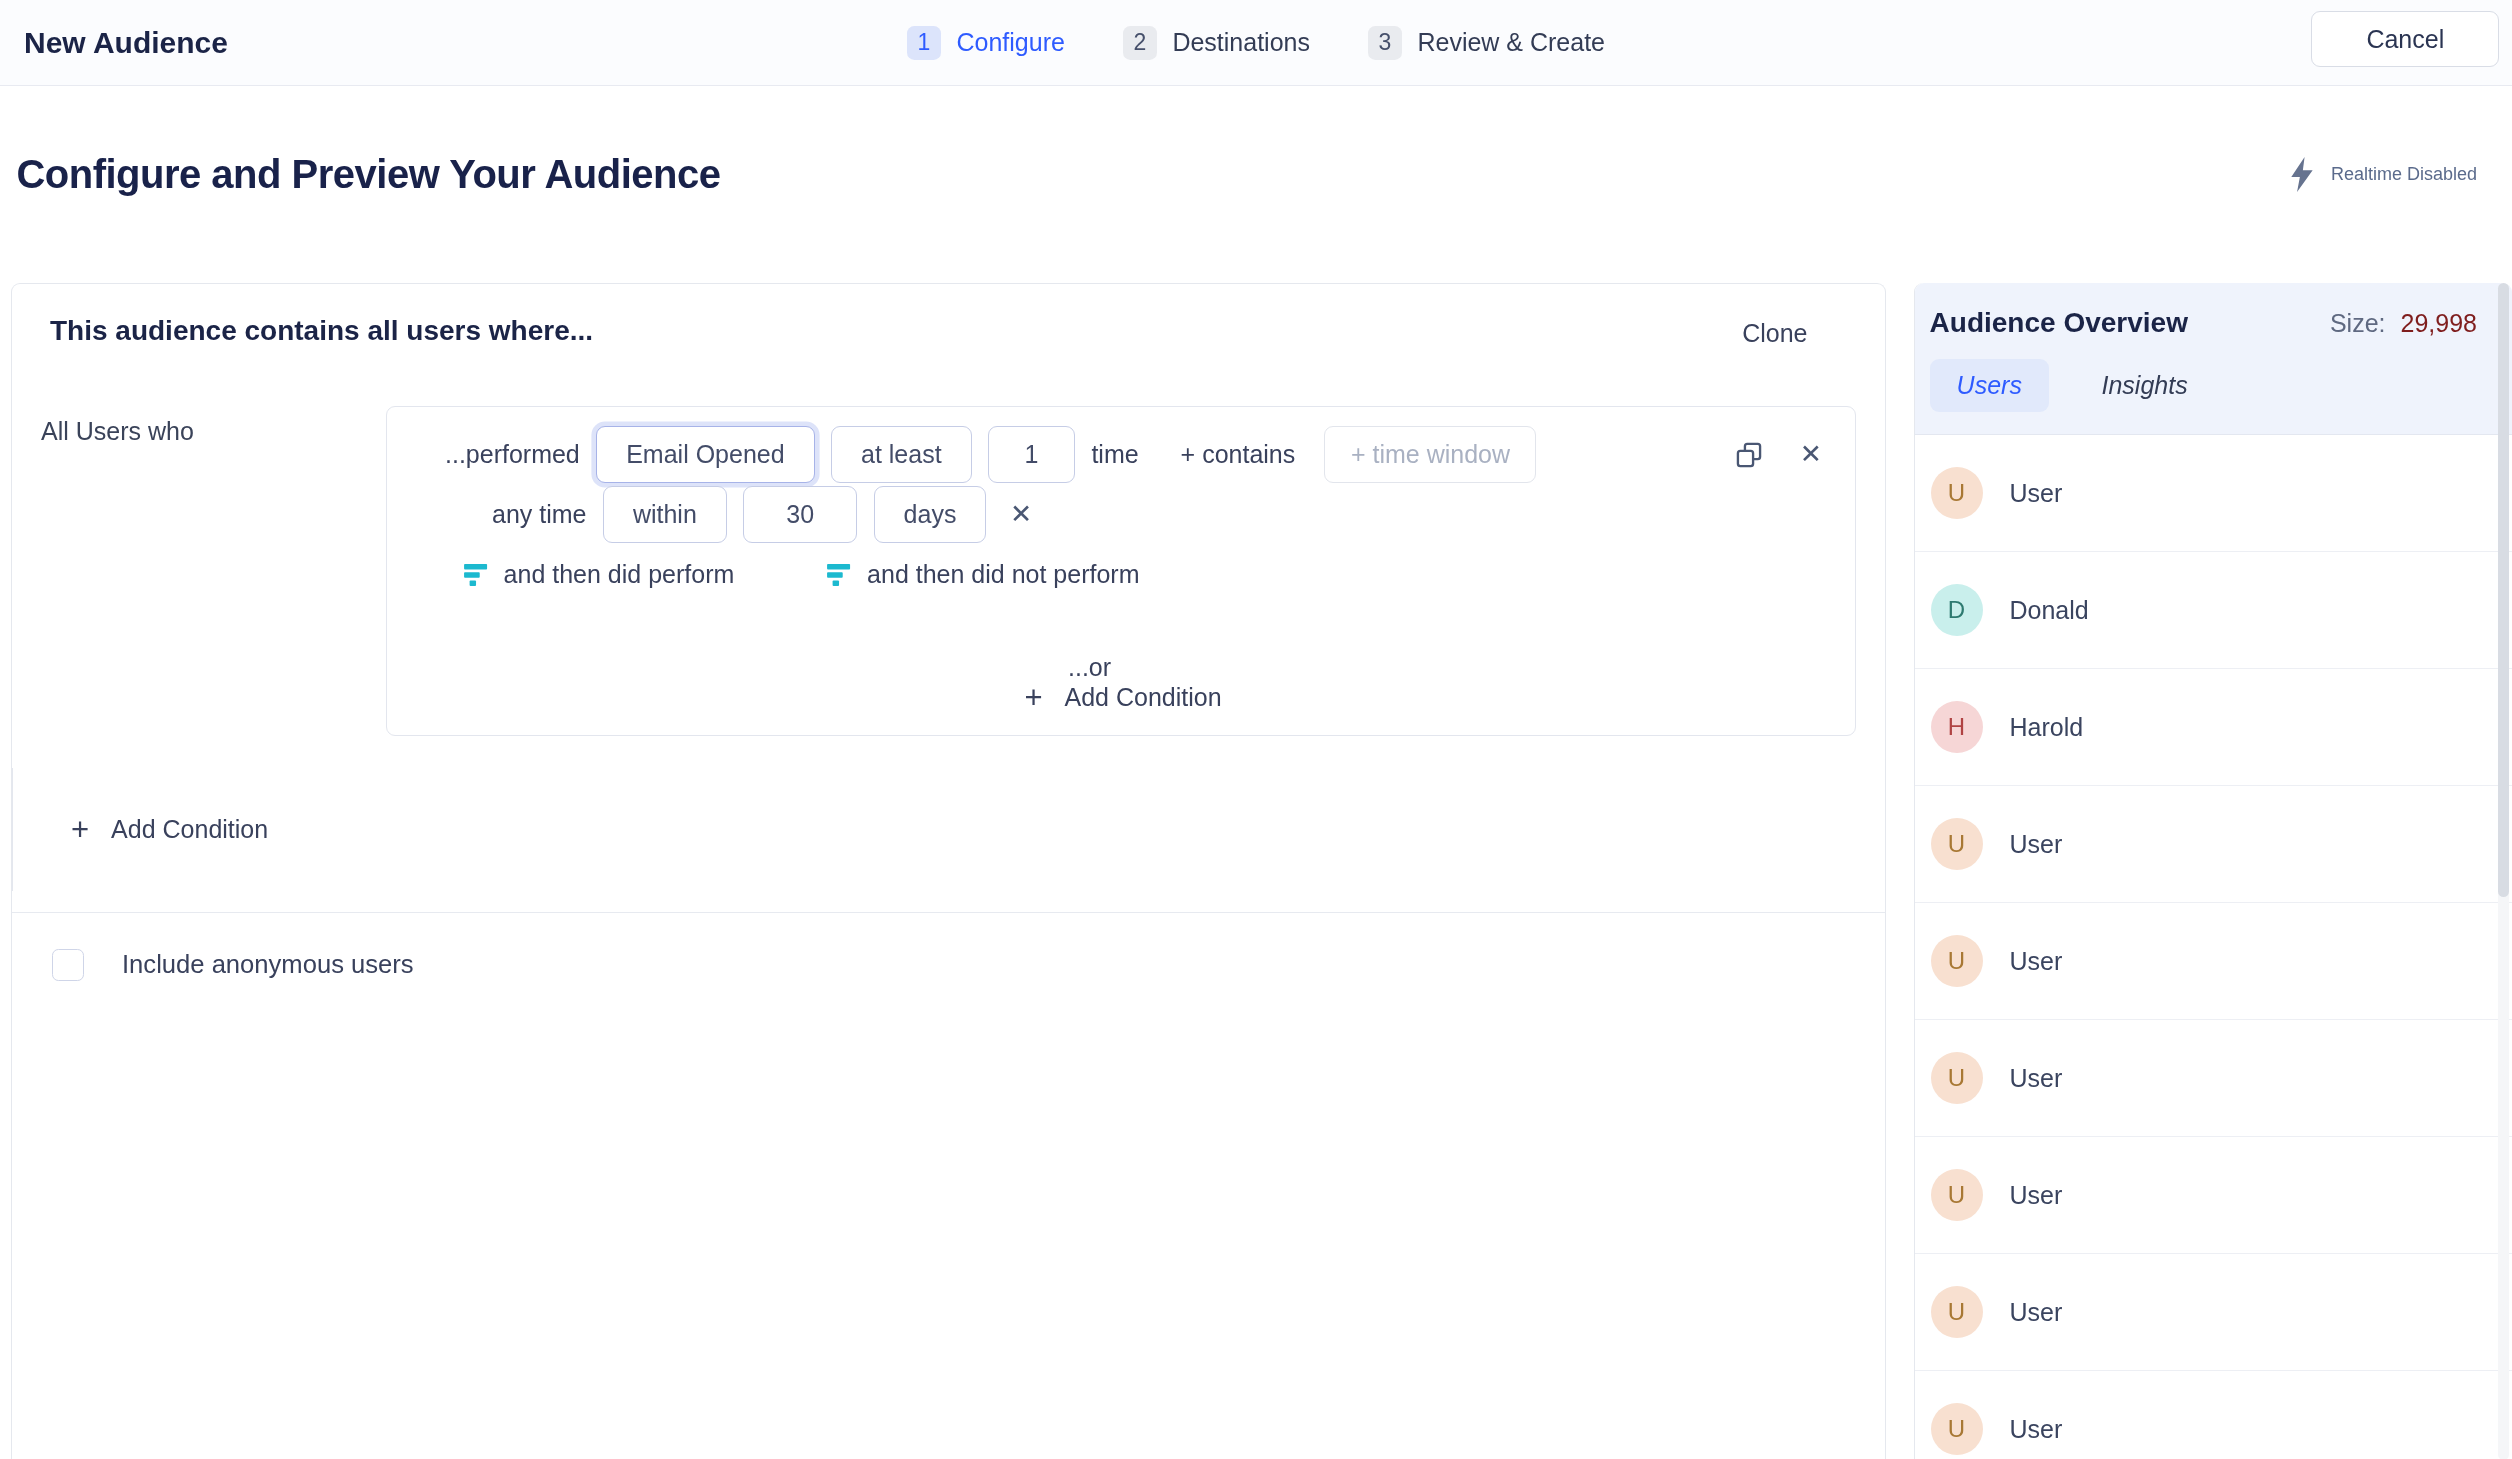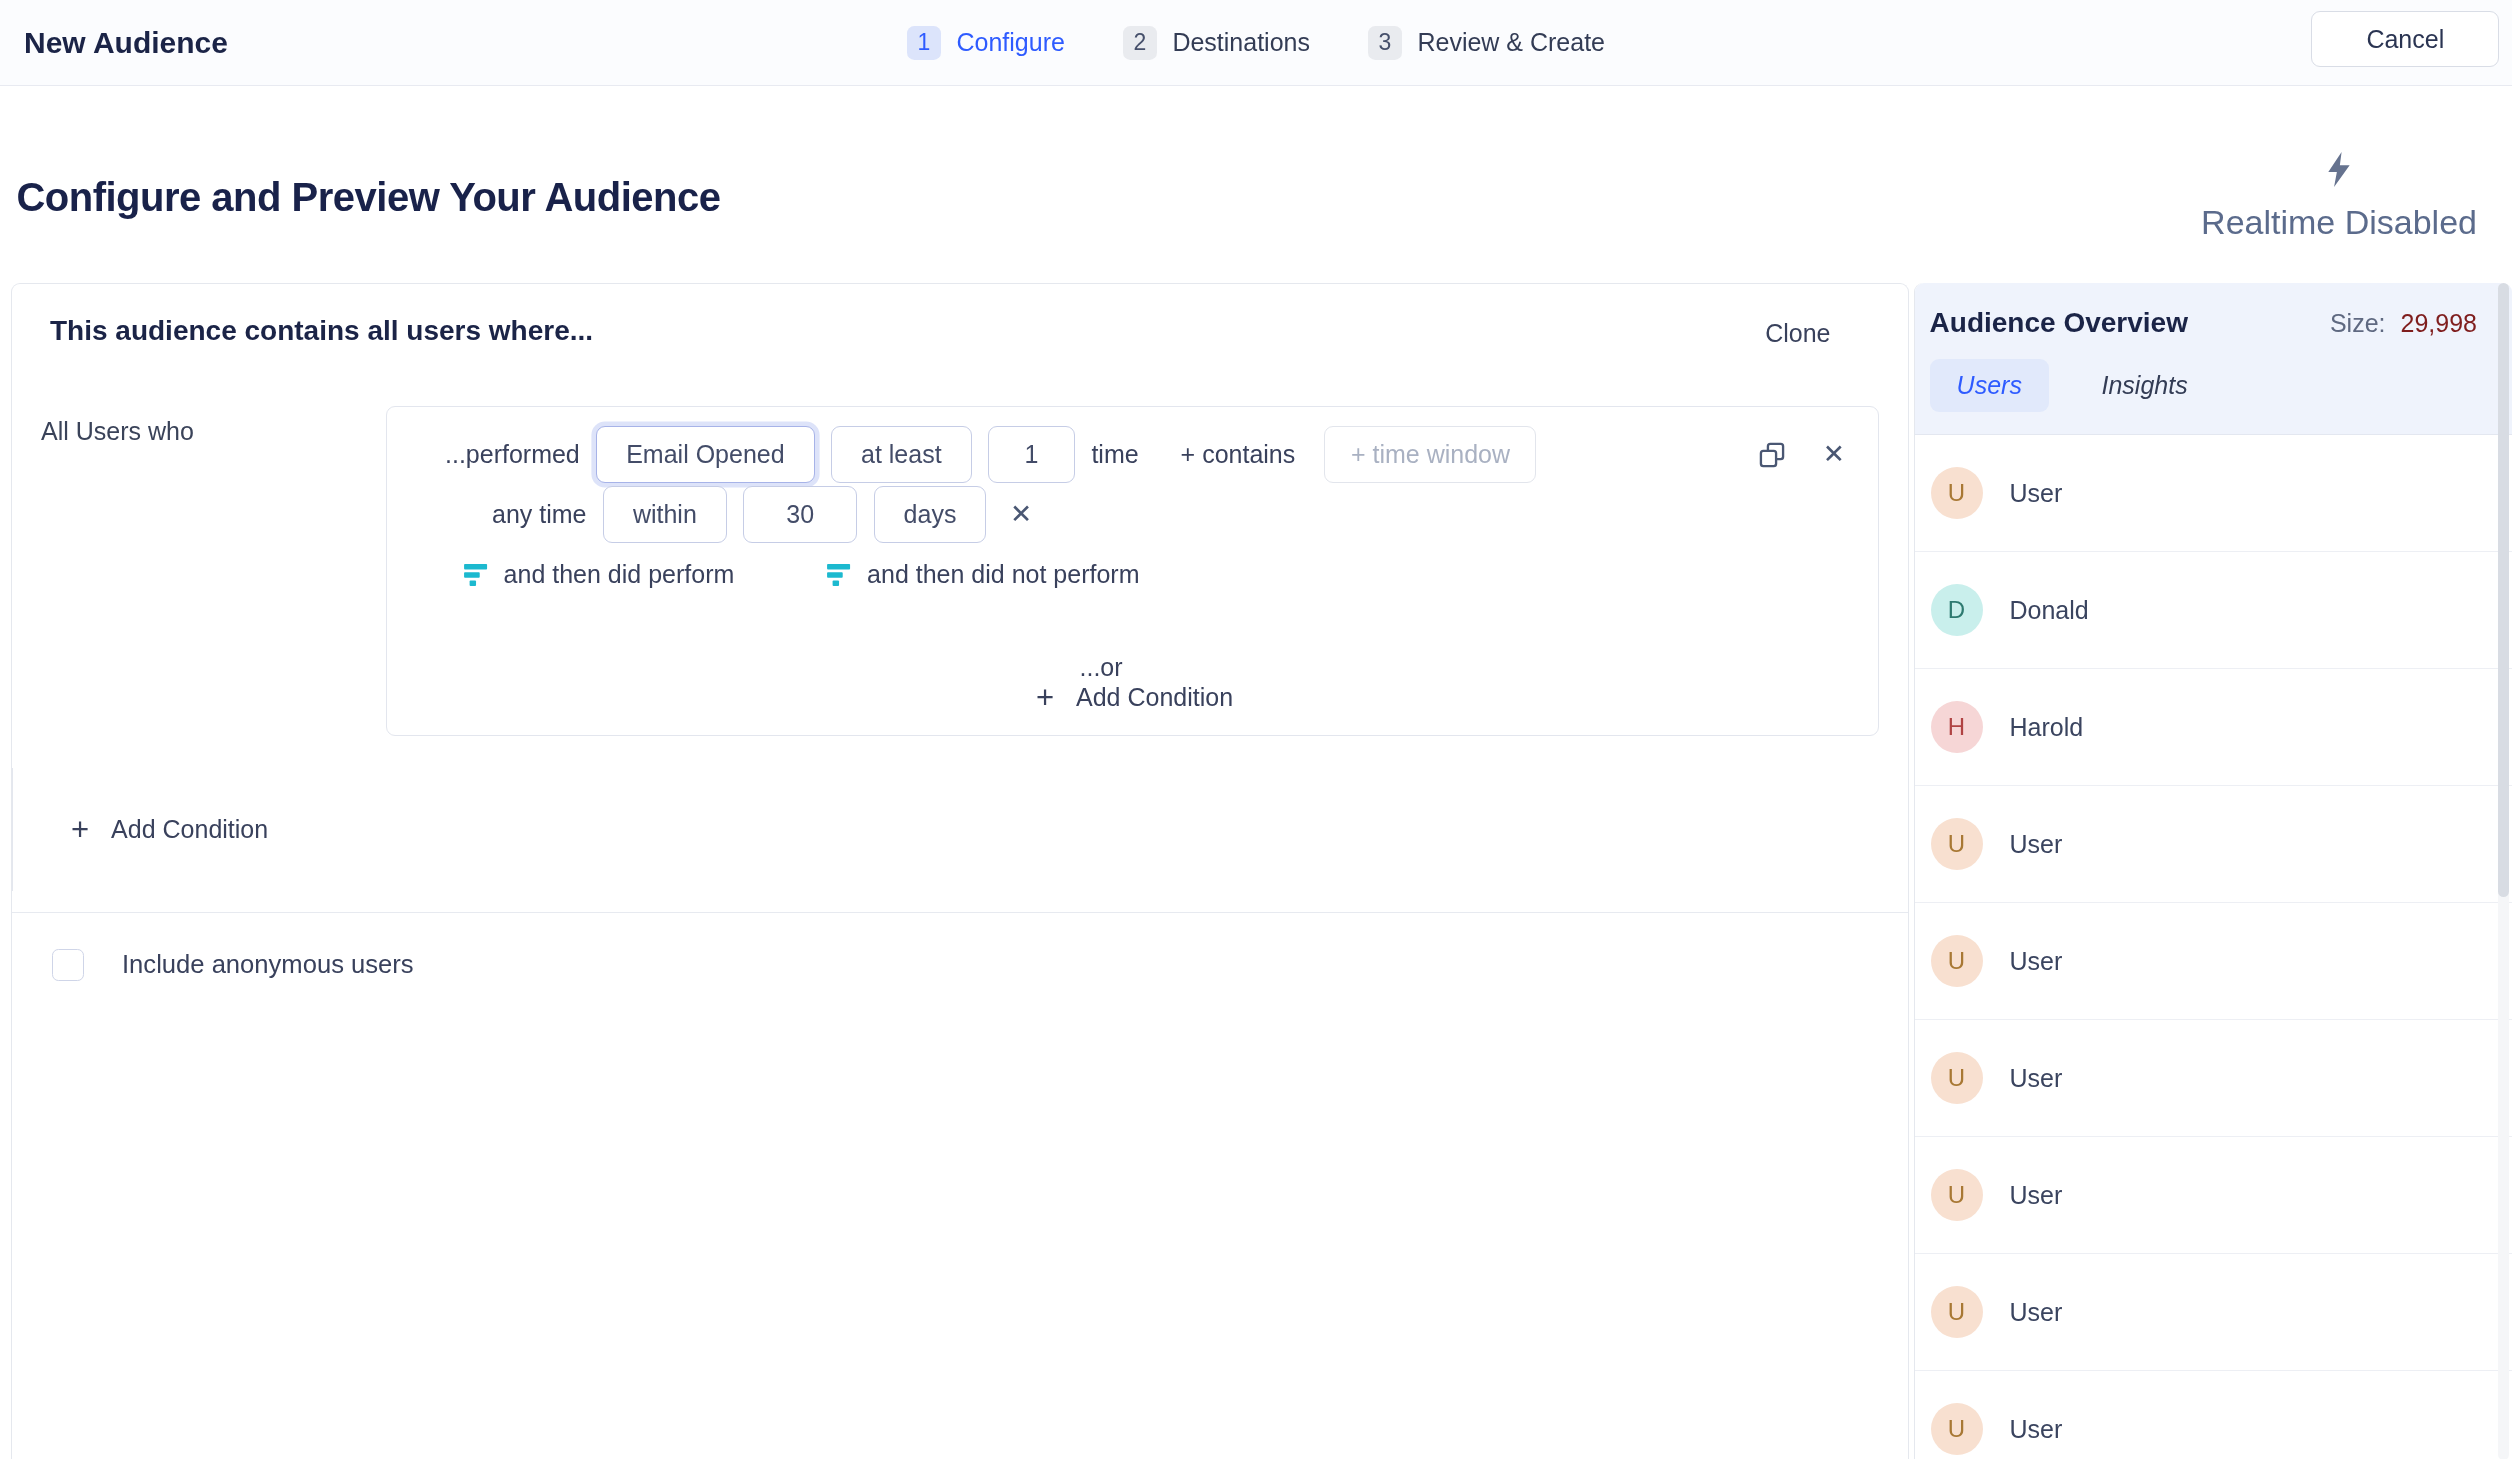--- a/index.html
+++ b/index.html
@@ -19,24 +19,24 @@
   .step.active .step-num { background:#DCE4FB; color:#2E5BFF; }
   .step.active .step-label { color:#2E5BFF; }
   .cancel-btn { position:absolute; right:12.8px; top:11px; height:56px; padding:0 54px;
                 background:#ffffff; border:0.9px solid #D9DDE6; border-radius:9px;
                 font-size:25px; color:#2A3452; display:flex; align-items:center; cursor:pointer; }
 
   
   .page-head { display:flex; align-items:center; justify-content:space-between;
                padding:66px 35px 0 16.4px; }
   .page-title { font-size:40px; font-weight:700; color:#19224A; letter-spacing:-0.5px; }
-  .realtime { display:flex; align-items:center; gap:16.4px; color:#5B6B8C; font-size:34px;flex-direction:column; }
-
-  
-  .content { position:absolute; left:11px; right:0; top:283px; bottom:0; display:flex; }
+  .realtime { display:flex; align-items:center; gap:16.4px; color:#5B6B8C; font-size:18px; }
+
+  
+  .content { position:absolute; left:11px; right:0; top:283px; bottom:0; display:flex;gap:23px; }
 
   .card { flex:1; margin-right:5.5px; background:#ffffff; border:0.9px solid #E5E8EE;
           border-radius:9px 9px 0 0; border-bottom:none; }
   .card-header { display:flex; justify-content:space-between; align-items:flex-start;
                  padding:31px 77px 0 38px; }
   .card-title { font-size:28px; font-weight:700; color:#1B2447; }
   .clone { font-size:25px; color:#39415C; cursor:pointer; padding-top:3.7px; }
 
   .section { display:flex; margin-top:58px; }
   .col-label { width:374px; padding:11px 0 0 29px; font-size:25px; color:#3A4359; flex:none; }

